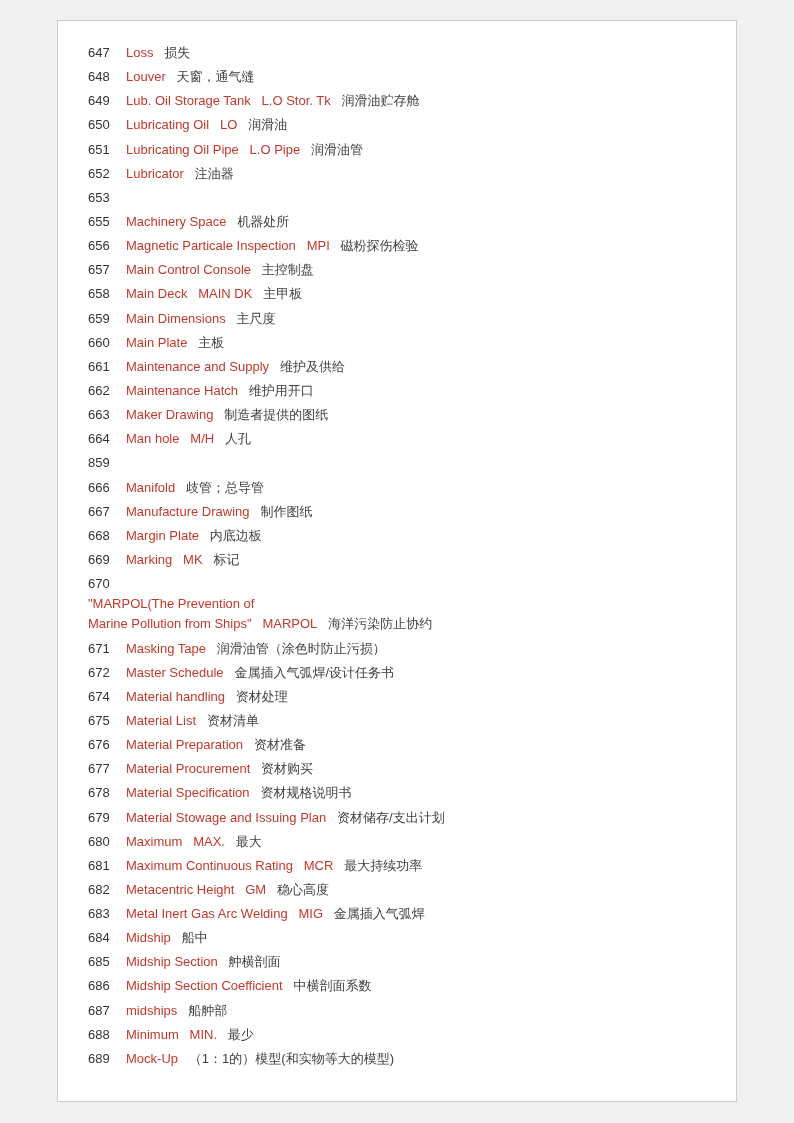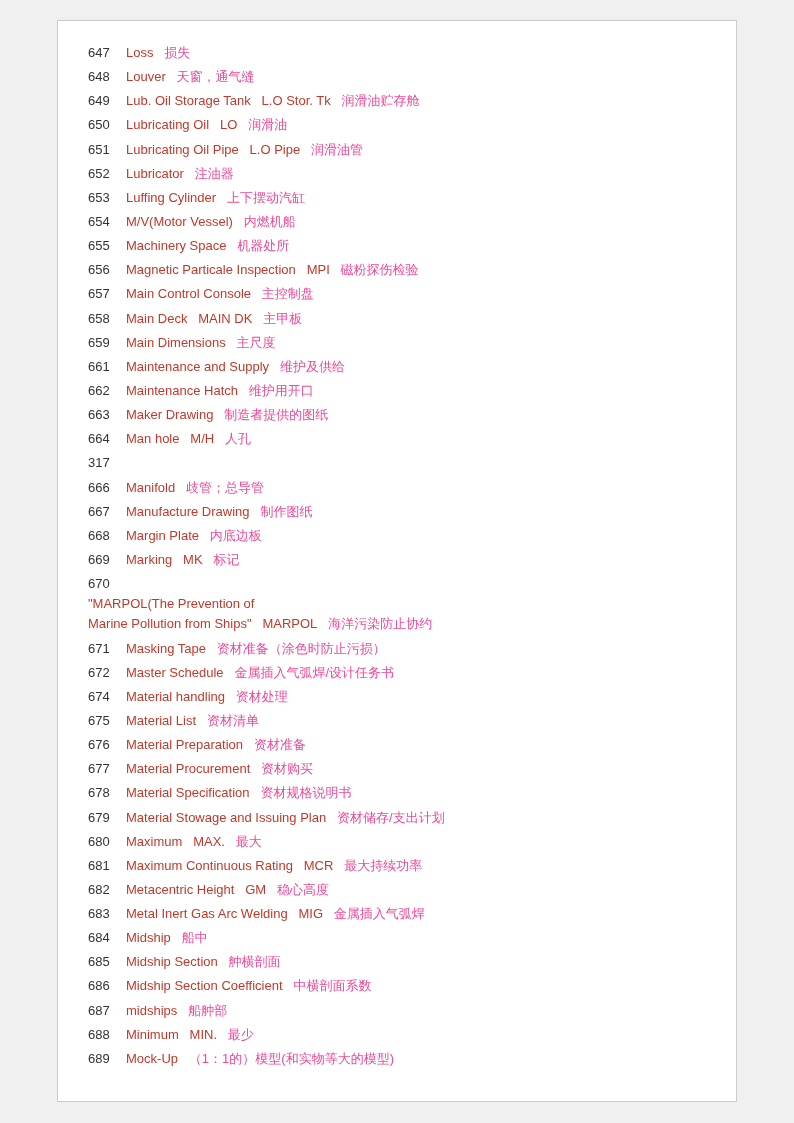--- a/index.html
+++ b/index.html
@@ -34,21 +34,21 @@
       color: #333333;
       min-width: 38px;
       font-size: 13px;
     }
     .entry-content {
       color: #c0392b;
       flex: 1;
       font-size: 13px;
     }
     .entry-content .cn {
-      color: #ec4899;
+      color: #404040;
     }
     
     .entry-multiline {
       display: flex;
       flex-direction: column;
       align-items: flex-start;
       padding: 2px 0;
       line-height: 1.55;
       font-size: 13px;
     }
@@ -83,25 +83,20 @@
       <div class="entry-row">
         <span class="entry-number">651</span>
         <span class="entry-content">Lubricating Oil Pipe&nbsp;&nbsp;&nbsp;L.O Pipe&nbsp;&nbsp;&nbsp;<span class="cn">润滑油管</span></span>
       </div>
       <div class="entry-row">
         <span class="entry-number">652</span>
         <span class="entry-content">Lubricator&nbsp;&nbsp;&nbsp;<span class="cn">注油器</span></span>
       </div>
       <div class="entry-row">
         <span class="entry-number">653</span>
-        <span class="entry-content">Luffing Cylinder&nbsp;&nbsp;&nbsp;<span class="cn">上下摆动汽缸</span></span>
-      </div>
-      <div class="entry-row">
-        <span class="entry-number">654</span>
-        <span class="entry-content">M/V(Motor Vessel)&nbsp;&nbsp;&nbsp;<span class="cn">内燃机船</span></span>
       </div>
       <div class="entry-row">
         <span class="entry-number">655</span>
         <span class="entry-content">Machinery Space&nbsp;&nbsp;&nbsp;<span class="cn">机器处所</span></span>
       </div>
       <div class="entry-row">
         <span class="entry-number">656</span>
         <span class="entry-content">Magnetic Particale Inspection&nbsp;&nbsp;&nbsp;MPI&nbsp;&nbsp;&nbsp;<span class="cn">磁粉探伤检验</span></span>
       </div>
       <div class="entry-row">
@@ -110,37 +105,41 @@
       </div>
       <div class="entry-row">
         <span class="entry-number">658</span>
         <span class="entry-content">Main Deck&nbsp;&nbsp;&nbsp;MAIN DK&nbsp;&nbsp;&nbsp;<span class="cn">主甲板</span></span>
       </div>
       <div class="entry-row">
         <span class="entry-number">659</span>
         <span class="entry-content">Main Dimensions&nbsp;&nbsp;&nbsp;<span class="cn">主尺度</span></span>
       </div>
       <div class="entry-row">
+        <span class="entry-number">660</span>
+        <span class="entry-content">Main Plate&nbsp;&nbsp;&nbsp;<span class="cn">主板</span></span>
+      </div>
+      <div class="entry-row">
         <span class="entry-number">661</span>
         <span class="entry-content">Maintenance and Supply&nbsp;&nbsp;&nbsp;<span class="cn">维护及供给</span></span>
       </div>
       <div class="entry-row">
         <span class="entry-number">662</span>
         <span class="entry-content">Maintenance Hatch&nbsp;&nbsp;&nbsp;<span class="cn">维护用开口</span></span>
       </div>
       <div class="entry-row">
         <span class="entry-number">663</span>
         <span class="entry-content">Maker Drawing&nbsp;&nbsp;&nbsp;<span class="cn">制造者提供的图纸</span></span>
       </div>
       <div class="entry-row">
         <span class="entry-number">664</span>
         <span class="entry-content">Man hole&nbsp;&nbsp;&nbsp;M/H&nbsp;&nbsp;&nbsp;<span class="cn">人孔</span></span>
       </div>
       <div class="entry-row">
-        <span class="entry-number">317</span>
+        <span class="entry-number">859</span>
       </div>
       <div class="entry-row">
         <span class="entry-number">666</span>
         <span class="entry-content">Manifold&nbsp;&nbsp;&nbsp;<span class="cn">歧管；总导管</span></span>
       </div>
       <div class="entry-row">
         <span class="entry-number">667</span>
         <span class="entry-content">Manufacture Drawing&nbsp;&nbsp;&nbsp;<span class="cn">制作图纸</span></span>
       </div>
       <div class="entry-row">
@@ -153,21 +152,21 @@
       </div>
       <div class="entry-multiline">
         <span class="entry-number">670</span>
         <div class="entry-content">
           <div>"MARPOL(The Prevention of</div>
           <div>Marine Pollution from Ships"&nbsp;&nbsp;&nbsp;MARPOL&nbsp;&nbsp;&nbsp;<span class="cn">海洋污染防止协约</span></div>
         </div>
       </div>
       <div class="entry-row">
         <span class="entry-number">671</span>
-        <span class="entry-content">Masking Tape&nbsp;&nbsp;&nbsp;<span class="cn">资材准备（涂色时防止污损）</span></span>
+        <span class="entry-content">Masking Tape&nbsp;&nbsp;&nbsp;<span class="cn">润滑油管（涂色时防止污损）</span></span>
       </div>
       <div class="entry-row">
         <span class="entry-number">672</span>
         <span class="entry-content">Master Schedule&nbsp;&nbsp;&nbsp;<span class="cn">金属插入气弧焊/设计任务书</span></span>
       </div>
       <div class="entry-row">
         <span class="entry-number">674</span>
         <span class="entry-content">Material handling&nbsp;&nbsp;&nbsp;<span class="cn">资材处理</span></span>
       </div>
       <div class="entry-row">

